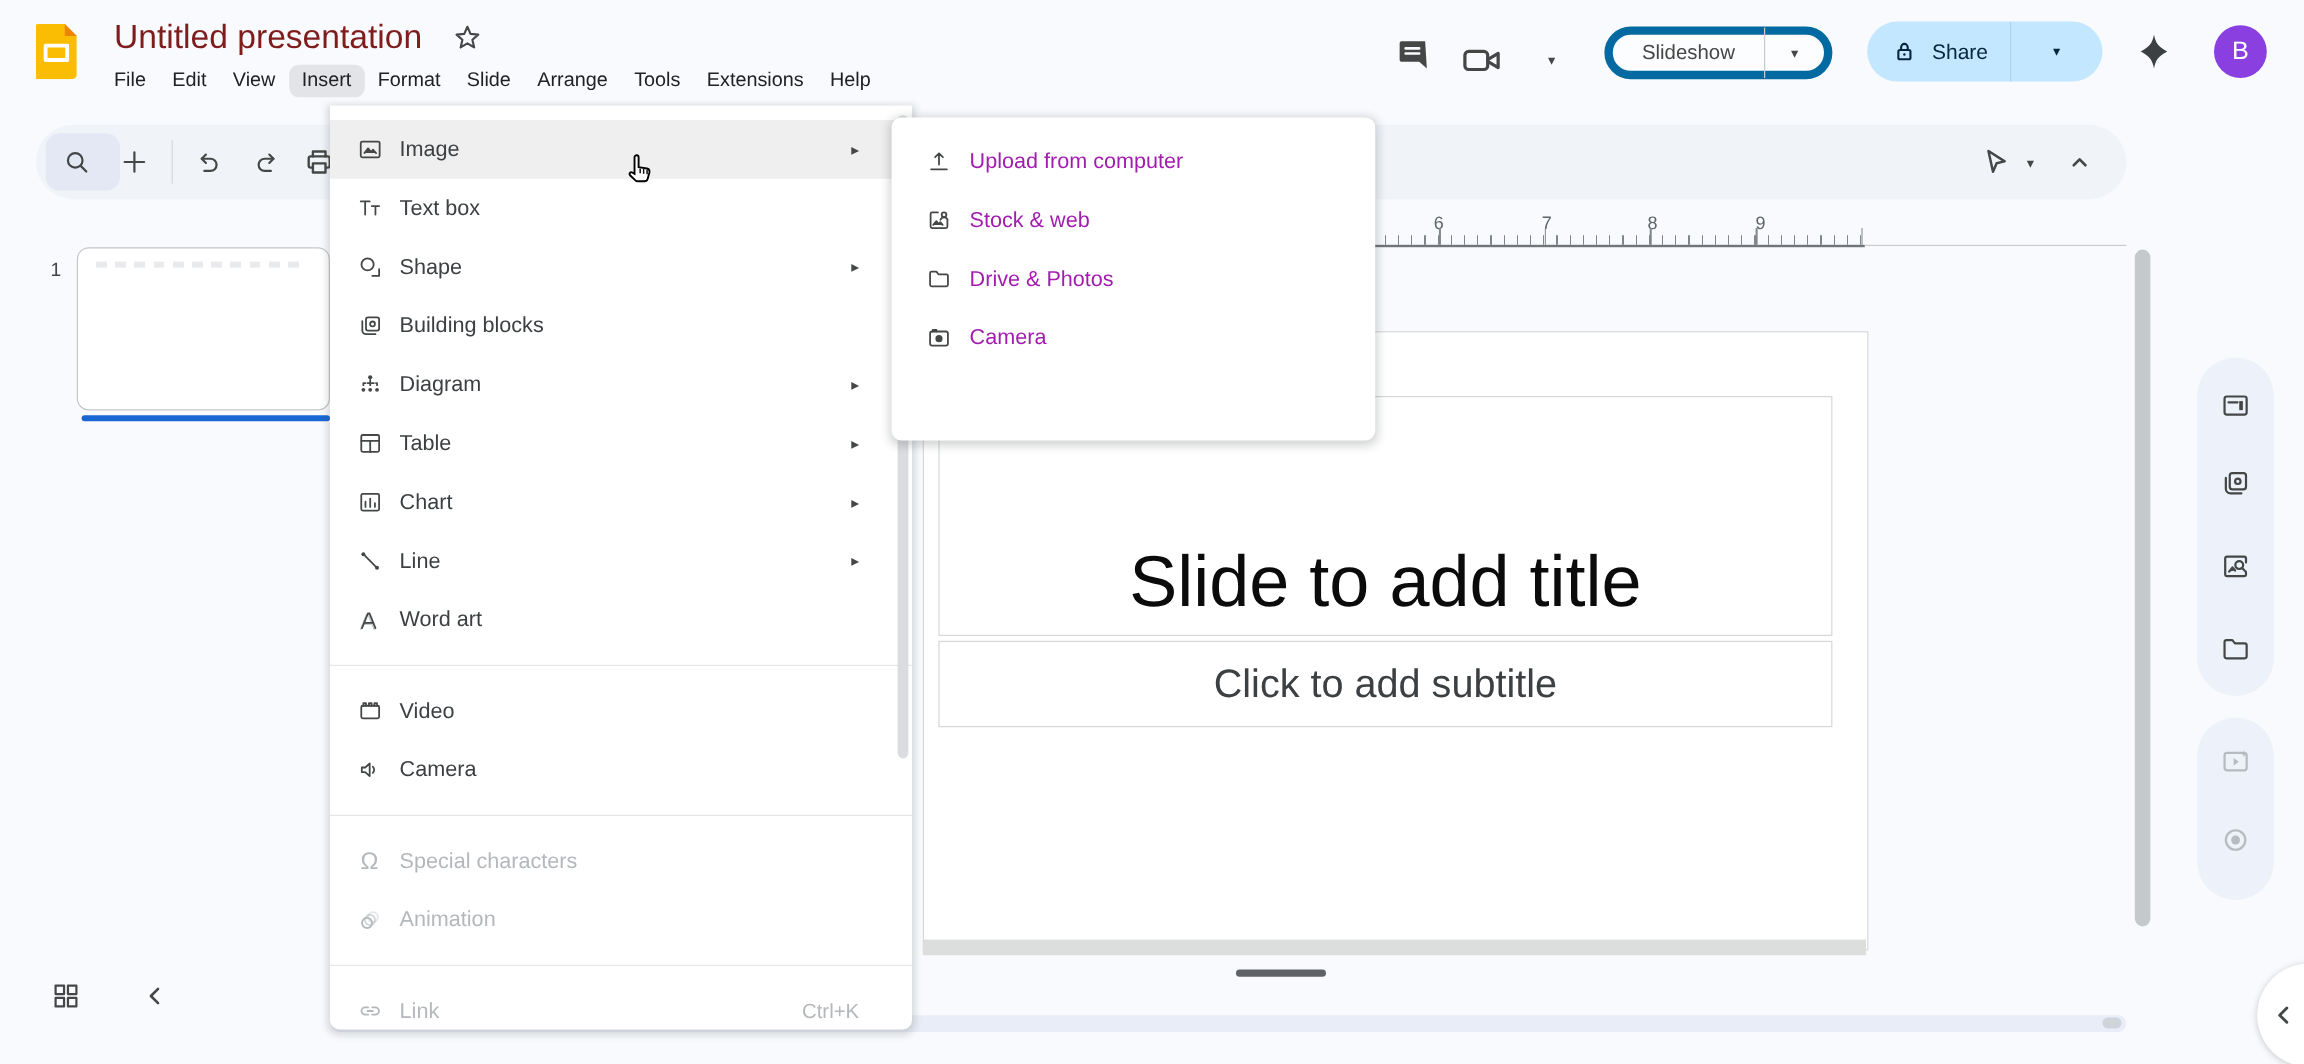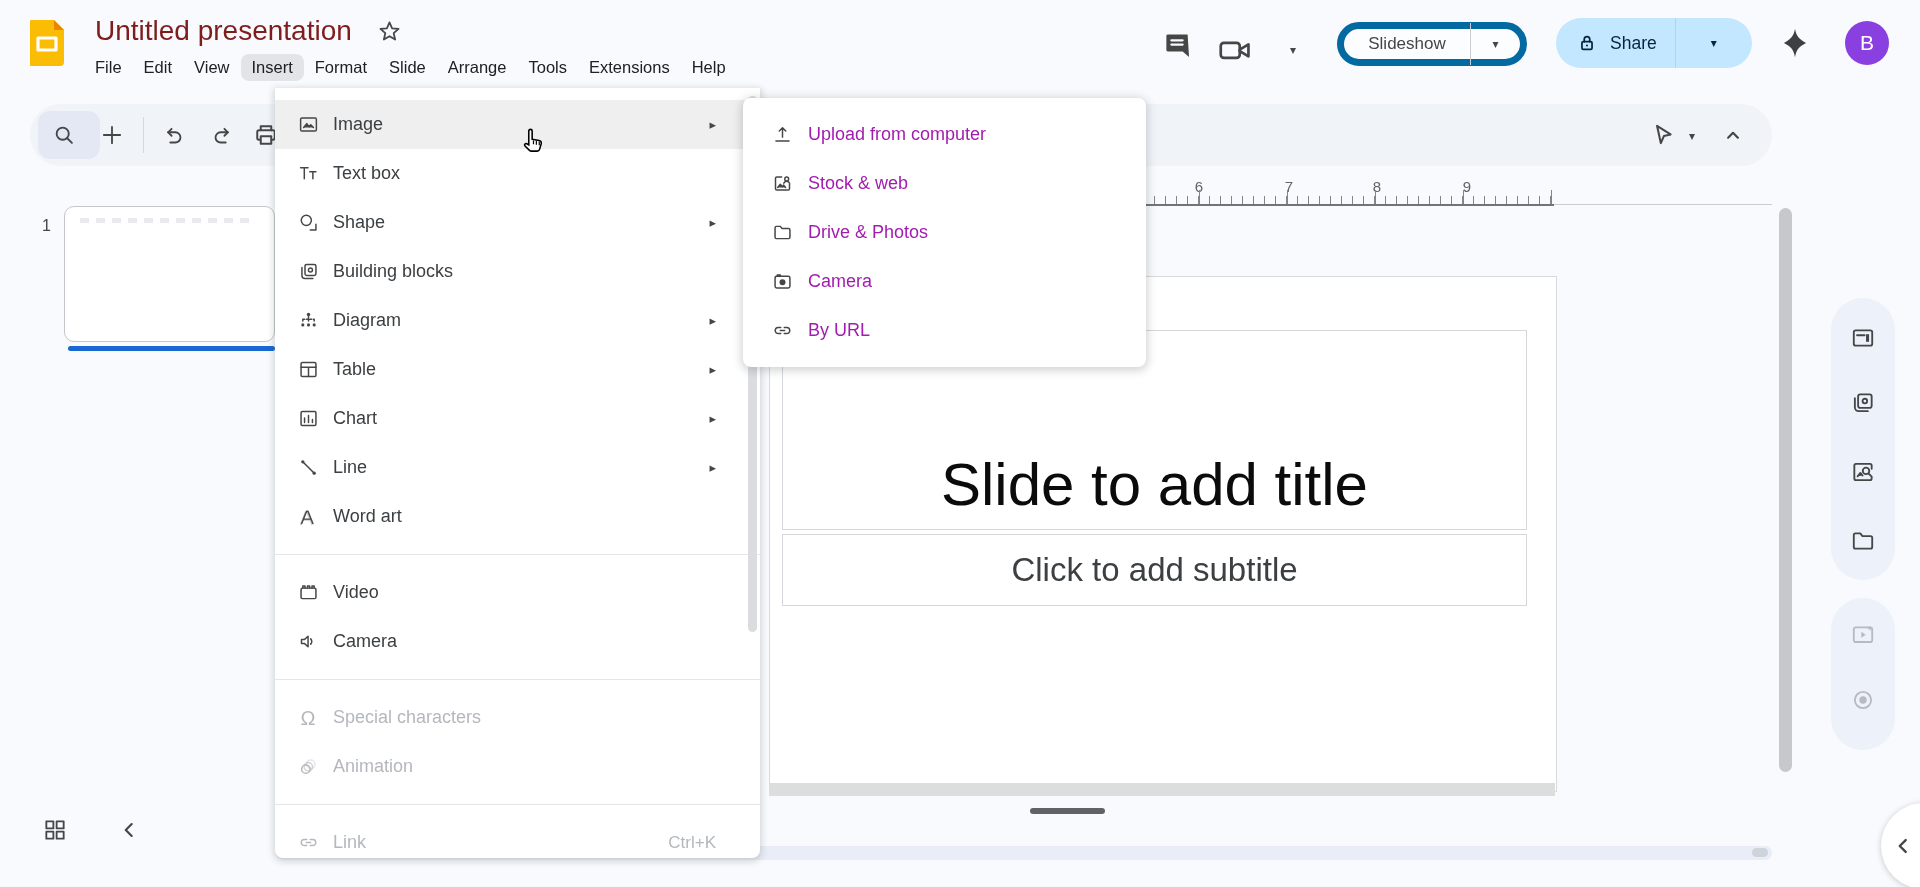--- a/index.html
+++ b/index.html
@@ -460,28 +460,20 @@
     <div class="srow">
       <span class="ic">
           <svg width="21" height="21" viewBox="0 0 24 24">
             <rect x="3.5" y="6" width="17" height="13.5" rx="2"></rect>
             <path d="M6 6 V4.5 h3.5 V6" fill="#444746"></path>
             <circle cx="12" cy="12.8" r="3.4" fill="#444746" stroke="none"></circle>
           </svg>
         </span>
       <span class="lbl">Camera</span>
     </div>
-    <div class="srow">
-      <span class="ic">
-          <svg width="21" height="21" viewBox="0 0 24 24">
-            <path d="M9.5 12 h5 M10 8.5 H7.2 a3.5 3.5 0 0 0 0 7 H10 M14 8.5 h2.8 a3.5 3.5 0 0 1 0 7 H14"></path>
-          </svg>
-        </span>
-      <span class="lbl">By URL</span>
-    </div>
   </div>
 
   <div class="abs cursor" style="top:126px;left:518px;">
     <svg width="32" height="34" viewBox="0 0 24 26">
       <path d="M9.3 2.6c.75 0 1.3.6 1.3 1.3v6.3l1 .12 4.3.72c.95.16 1.65 1 1.65 1.95 0 .2-.02.4-.07.6l-1.15 4.1c-.24.9-1.05 1.5-1.97 1.5H10c-.54 0-1.06-.21-1.45-.59l-3.4-3.3c-.43-.42-.44-1.1-.02-1.53.37-.38.97-.45 1.42-.18l1.45.88V3.9c0-.72.58-1.3 1.3-1.3z" fill="#fff" stroke="#000" stroke-width="1.2"></path>
       <path d="M11.6 14 v-3 M13.8 14.3 v-3 M16 14.7 v-2.8" stroke="#000" stroke-width="0.9" fill="none"></path>
     </svg>
   </div>
 
 </div>

